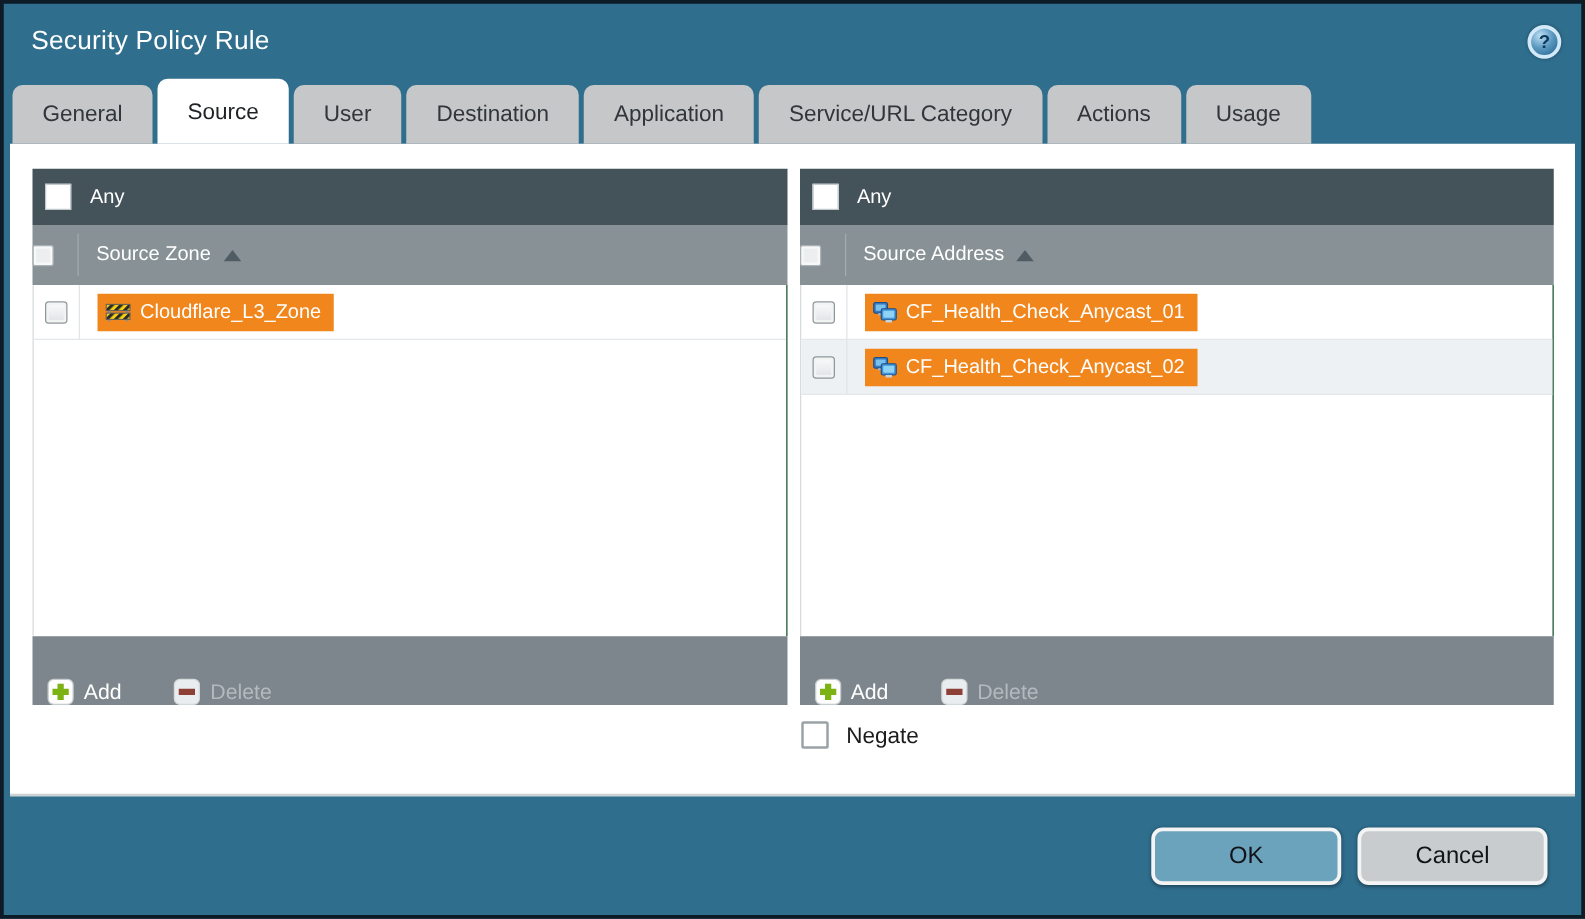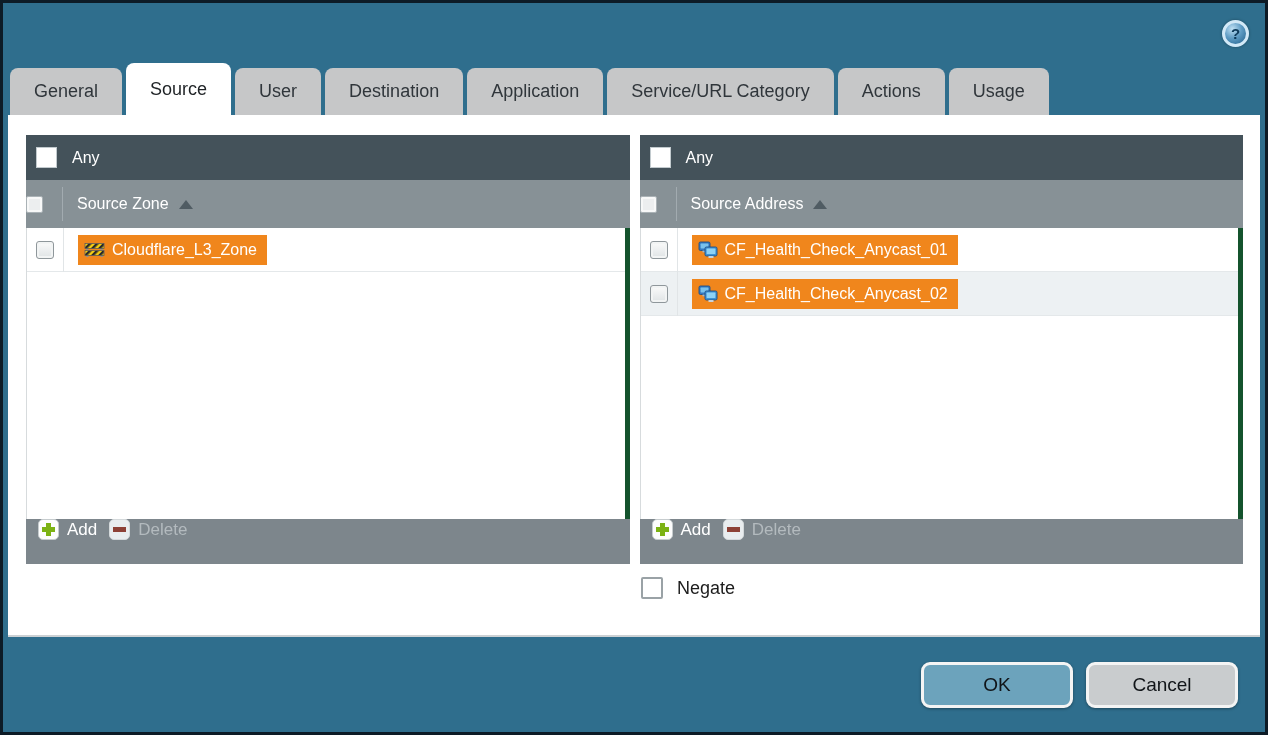--- a/index.html
+++ b/index.html
@@ -56,40 +56,40 @@
   }
   .cbcell{width:27px;display:flex;align-items:center;}
   .col-header .sep{width:1px;height:34px;background:#a2abb0;margin:0 0 0 9px;}
   .col-header .label{margin-left:14px;}
   .sort-arrow{
     width:0;height:0;margin-left:10px;
     border-left:7px solid transparent;border-right:7px solid transparent;
     border-bottom:9px solid #505c63;
   }
 
-  .rows{flex:1;background:#ffffff;border-left:1px solid #d7dbdd;border-right:5px solid #14532d;overflow:hidden;}
+  .rows{flex:1;background:#ffffff;border-left:1px solid #d7dbdd;border-right:1px solid #14532d;overflow:hidden;}
   .row{height:44px;display:flex;align-items:center;padding-left:9px;border-bottom:1px solid #e4e8ea;}
   .row.alt{background:#edf1f3;}
   .row .rowsep{width:1px;height:44px;background:#e1e5e7;margin-left:9px;}
 
   .chip{
     margin-left:14px;height:30px;background:#f0861c;display:inline-flex;align-items:center;
     padding:0 10px 0 6px;color:#ffffff;font-size:16px;gap:7px;cursor:pointer;
   }
 
   
   .cb{display:inline-block;cursor:pointer;}
   .cb-any{width:21px;height:21px;background:#ffffff;border:1px solid #c2cace;}
   .cb-head{width:17px;height:17px;background:#eceeef;border:1px solid #aab2b6;box-shadow:inset 0 0 0 2px #f7f8f8;border-radius:2px;}
   .cb-row{width:18px;height:18px;background:linear-gradient(#fbfbfb,#dfe3e5);border:1px solid #8f979b;border-radius:3px;box-shadow:inset 0 0 0 2px #f2f4f4;}
   .cb-negate{width:22px;height:22px;background:#ffffff;border:2px solid #9aa2a6;border-radius:2px;}
 
   .panel-footer{
-    height:45px;background:#7d868c;display:flex;align-items:flex-start;
-    padding-left:12px;gap:12px;
+    height:55px;background:#7d868c;display:flex;align-items:flex-end;
+    padding-left:12px;gap:42px;
   }
   .ftr-btn{display:flex;align-items:center;gap:8px;cursor:pointer;background:none;border:none;padding:0;}
   .ftr-btn .txt{font-size:17px;color:#ffffff;}
   .ftr-btn.disabled .txt{color:#b3babe;cursor:default;}
   .mini{width:21px;height:21px;border-radius:5px;display:flex;align-items:center;justify-content:center;}
   .mini-add{background:#fdfdfd;border:1px solid #c6ccce;}
   .mini-del{background:#e9edef;border:1px solid #d4d9db;}
   .plus{position:relative;width:13px;height:13px;}
   .plus::before,.plus::after{content:"";position:absolute;background:#7cb214;}
   .plus::before{left:4px;top:0;width:5px;height:13px;}
@@ -108,20 +108,21 @@
   }
   .btn-ok{background:#6ca3bc;}
   .btn-cancel{background:#c9ccce;}
 </style>
 </head>
 <body>
 
 <div class="dialog">
 
   <div class="titlebar">
+    <span class="title">Security Policy Rule</span>
     <span class="help">?</span>
   </div>
 
   <div class="tabs">
     <div class="tab">General</div>
     <div class="tab active">Source</div>
     <div class="tab">User</div>
     <div class="tab">Destination</div>
     <div class="tab">Application</div>
     <div class="tab">Service/URL Category</div>

